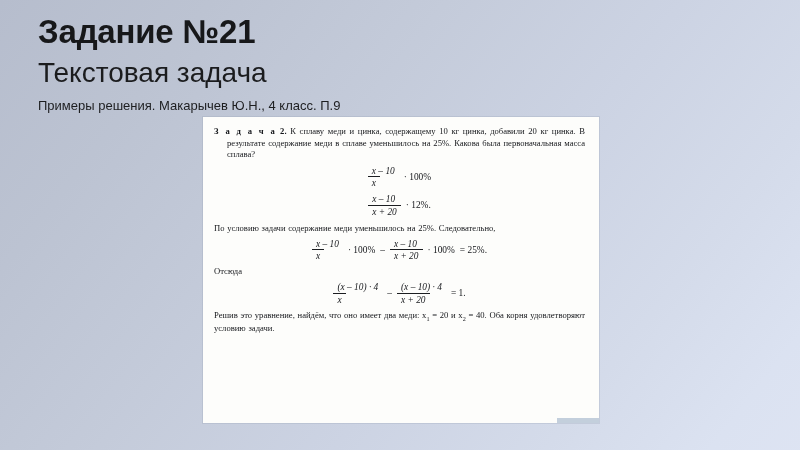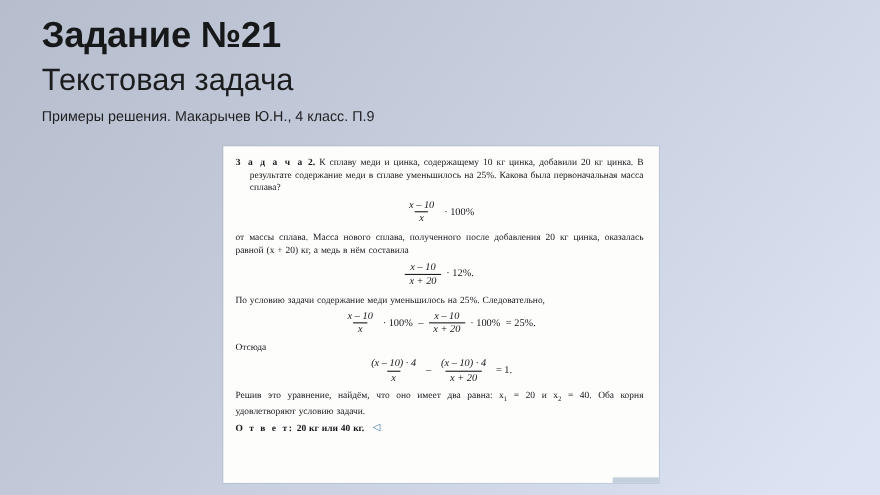--- a/index.html
+++ b/index.html
@@ -60,21 +60,21 @@
     color: #1d1e20;
     line-height: 1.2;
     margin: 0;
     white-space: nowrap;
   }
 
   
   .scan-panel {
     position: absolute;
     left: 203px;
-    top: 133px;
+    top: 117px;
     width: 396px;
     height: 306px;
     background: #fdfdfb;
     box-shadow: 0 0 0 1px rgba(150,160,180,0.28);
     overflow: hidden;
   }
   .scan-inner {
     position: absolute;
     left: 0; top: 0;
     width: 396px;
@@ -143,21 +143,21 @@
     justify-content: center;
     gap: 3px;
     margin: 5px 0 6px 0;
     font-size: 9.4px;
   }
   .mathrow.tight { margin: 4px 0 5px 0; }
 
   .frac {
     display: inline-flex;
     flex-direction: column;
-    align-items: center;
+    align-items: flex-start;
     vertical-align: middle;
     line-height: 1.08;
     margin: 0 1px;
   }
   .frac .num {
     padding: 0 4px 0.6px 4px;
     white-space: nowrap;
   }
   .frac .den {
     border-top: 1px solid #1b1d20;
@@ -197,21 +197,20 @@
 
 
       <div class="mathrow">
         <span class="frac">
           <span class="num it">x – 10</span>
           <span class="den it">x</span>
         </span>
         <span class="op">· 100%</span>
       </div>
 
-      <p class="para">от массы сплава. Масса нового сплава, полученного после добавления 20 кг цинка, оказалась равной (x + 20) кг, а медь в нём составила</p>
 
       <div class="mathrow">
         <span class="frac">
           <span class="num it">x – 10</span>
           <span class="den it">x + 20</span>
         </span>
         <span class="op">· 12%.</span>
       </div>
 
       <p class="para">По условию задачи содержание меди уменьшилось на 25%. Следовательно,</p>
@@ -240,26 +239,21 @@
         </span>
         <span class="op">–</span>
         <span class="frac">
           <span class="num it">(x – 10) · 4</span>
           <span class="den it">x + 20</span>
         </span>
         <span class="op">= 1.</span>
       </div>
 
       <p class="para">
-        <span>Решив это уравнение, найдём, что оно имеет два равна: x</span><sub>1</sub><span> = 20 и x</span><sub>2</sub><span> = 40. Оба корня удовлетворяют условию задачи.</span>
+        <span>Решив это уравнение, найдём, что оно имеет два меди: x</span><sub>1</sub><span> = 20 и x</span><sub>2</sub><span> = 40. Оба корня удовлетворяют условию задачи.</span>
       </p>
 
-      <p class="para answer-line">
-        <span class="lbl">О т в е т:</span>
-        <span class="bold">20 кг или 40 кг.</span>
-        <span class="endmark">◁</span>
-      </p>
 
     </div>
     <div class="scan-edge"></div>
   </div>
 
 </div>
 
 </body></html>

